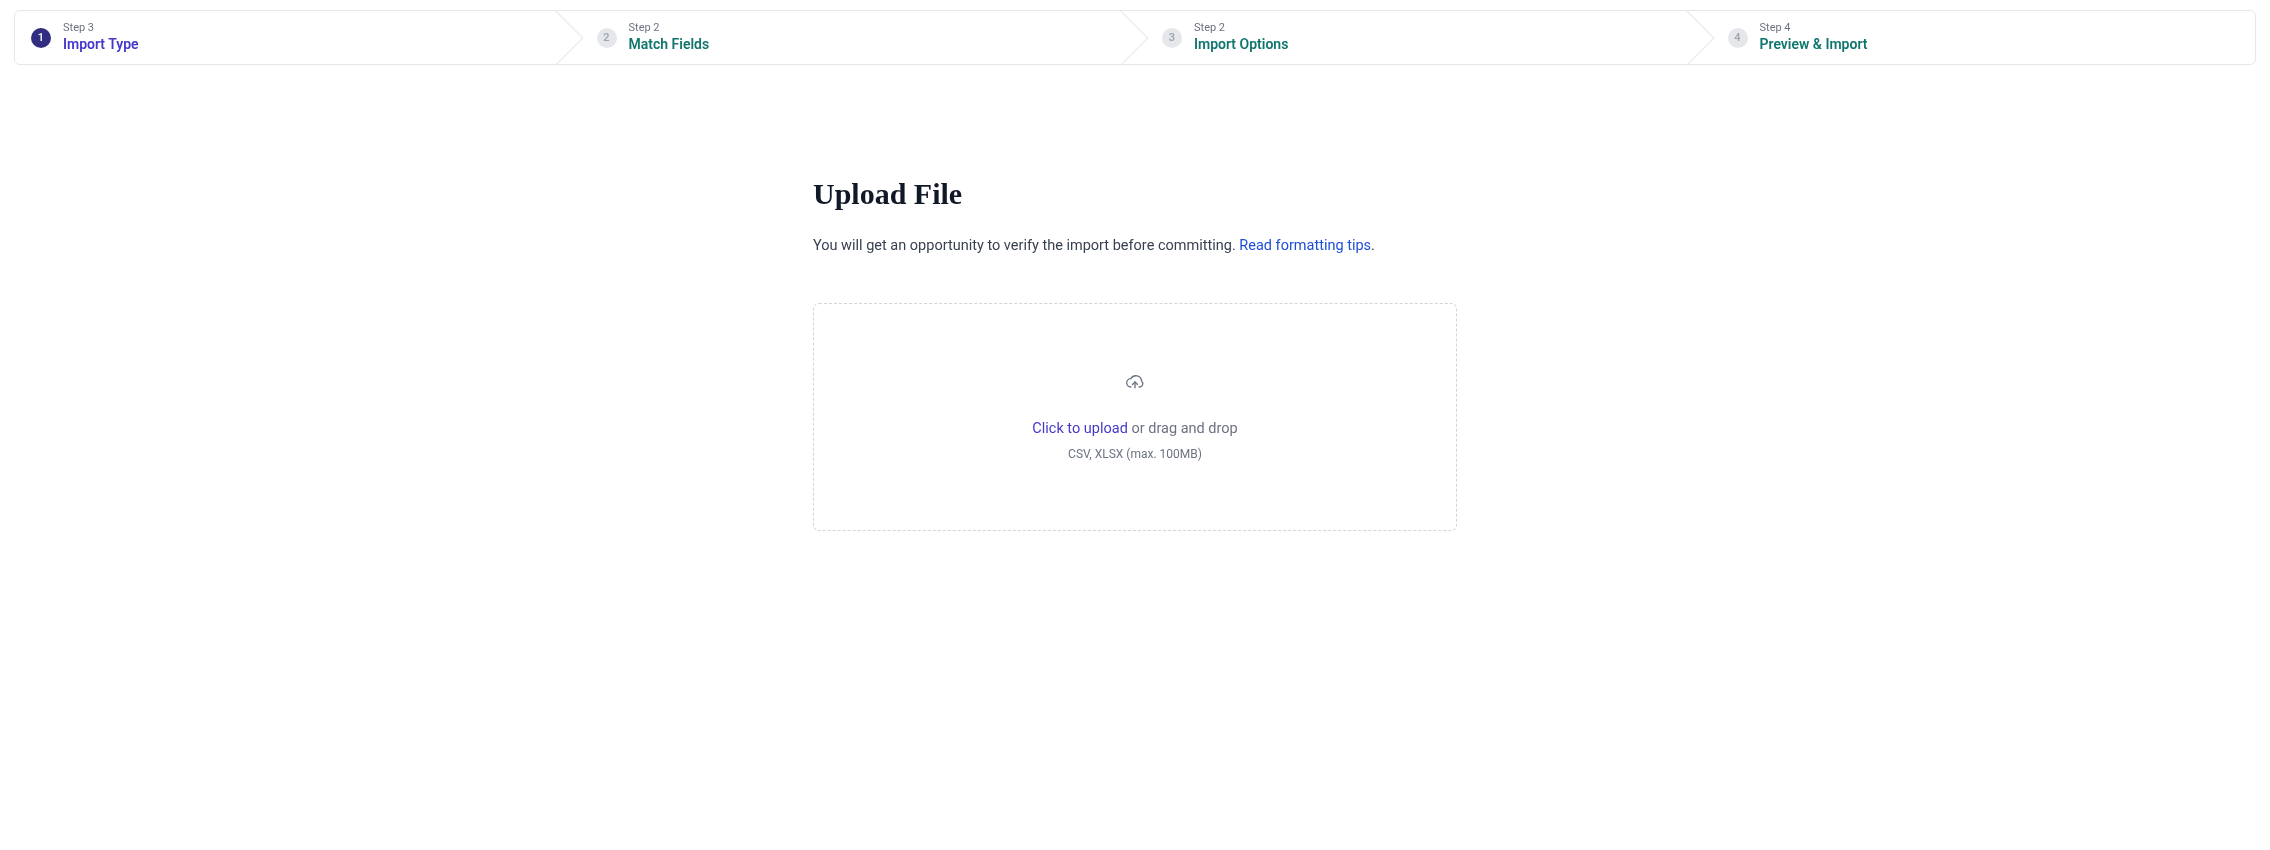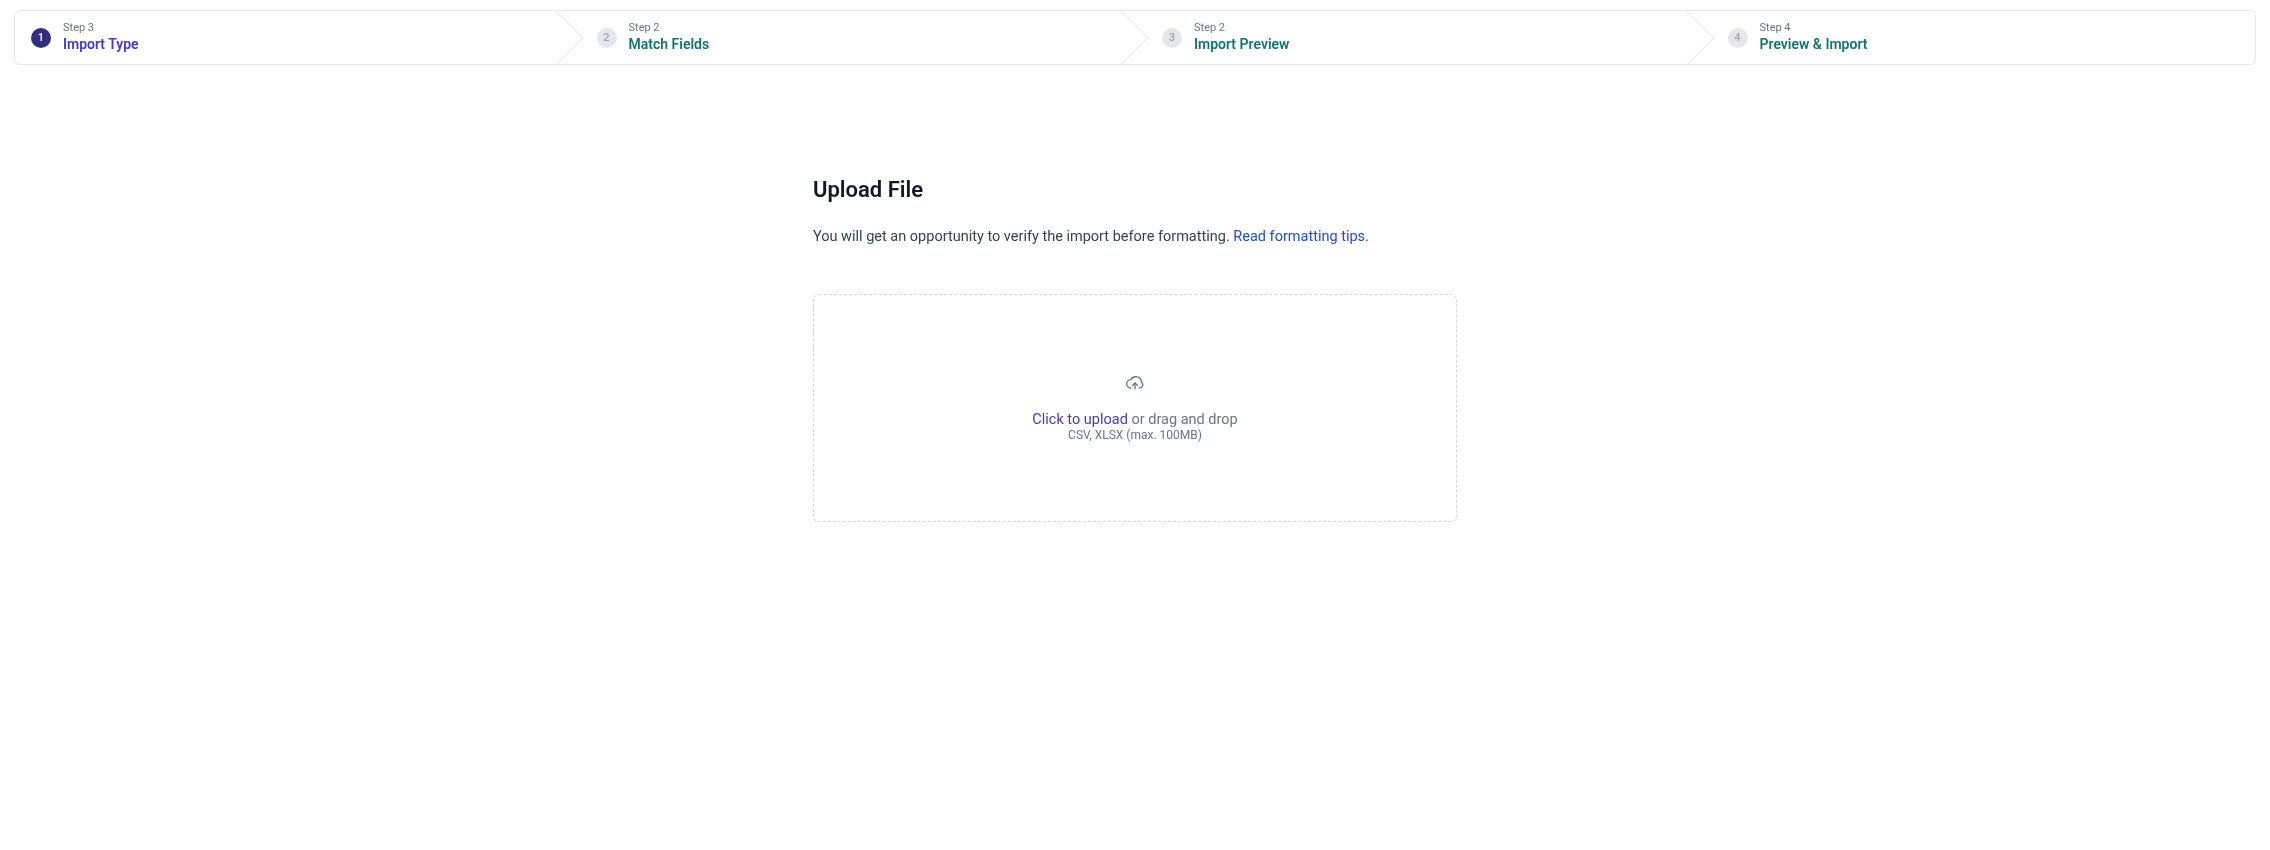--- a/index.html
+++ b/index.html
@@ -89,44 +89,46 @@
       text-align: right;
     }
     .step-labels .step-label-main.upcoming {
       color: #0f766e;
     }
     .content {
       max-width: 644px;
       margin: 112px auto 0 auto;
     }
     .title {
-      font-size: 22px;
+      font-size: 30px;
       font-weight: 600;
       color: #111827;
       margin-bottom: 24px;
+      font-family: Liberation Serif, serif;
     }
     .description {
       font-size: 14.5px;
       color: #374151;
       margin-bottom: 46px;
       line-height: 1.5;
     }
     .link {
       color: #1d4ed8;
       text-decoration: none;
       cursor: pointer;
     }
     .dropzone {
       border: 1px dashed #d1d5db;
       border-radius: 6px;
       height: 228px;
       display: flex;
       flex-direction: column;
       align-items: center;
       justify-content: center;
+      gap: 10px;
       cursor: pointer;
     }
     .dropzone-icon {
       width: 20px;
       height: 20px;
       color: #6b7280;
       margin-bottom: 18px;
     }
     .dropzone-line1 {
       font-size: 14.5px;
@@ -165,41 +167,41 @@
           <div class="step-label-main upcoming">Match Fields</div>
         </div>
       </div>
     </div>
 
     <div class="step">
       <div class="step-inner">
         <div class="step-bullet upcoming">3</div>
         <div class="step-labels">
           <div class="step-label-small">Step 2</div>
-          <div class="step-label-main upcoming">Import Preview</div>
+          <div class="step-label-main upcoming">Import Options</div>
         </div>
       </div>
     </div>
 
     <div class="step">
       <div class="step-inner">
         <div class="step-bullet upcoming">4</div>
         <div class="step-labels">
           <div class="step-label-small">Step 4</div>
           <div class="step-label-main upcoming">Preview &amp; Import</div>
         </div>
       </div>
     </div>
 
   </div>
 
   <div class="content">
     <h1 class="title">Upload File</h1>
     <p class="description">
-      <span>You will get an opportunity to verify the import before formatting. </span><a class="link">Read formatting tips</a><span>.</span>
+      <span>You will get an opportunity to verify the import before committing. </span><a class="link">Read formatting tips</a><span>.</span>
     </p>
 
     <div class="dropzone">
       <span class="dropzone-icon">
         <svg viewBox="0 0 24 24" fill="none" stroke="currentColor" stroke-width="1.6" stroke-linecap="round" stroke-linejoin="round">
           <path d="M7 18a5 5 0 0 1 0-10 7 7 0 0 1 13 3 4 4 0 0 1-3 7"></path>
           <path d="M12 12v7"></path>
           <path d="M9 15l3-3 3 3"></path>
         </svg>
       </span>

